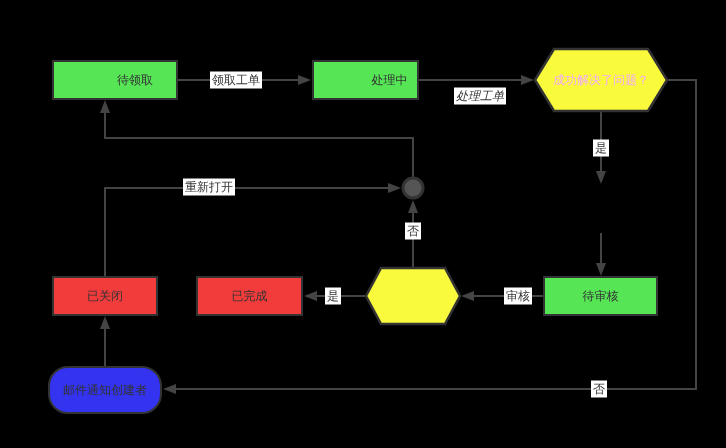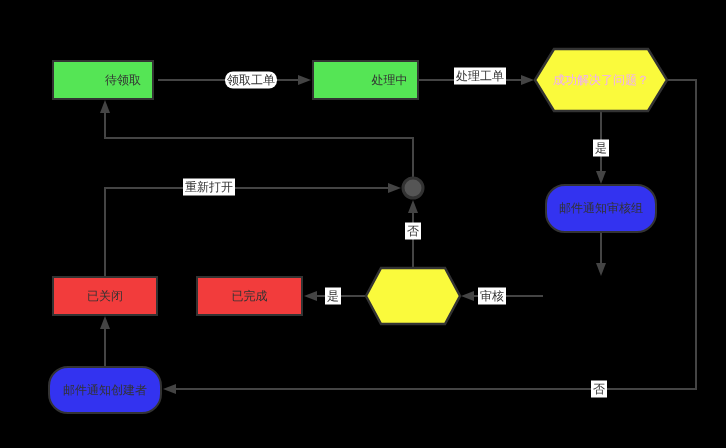--- a/index.html
+++ b/index.html
@@ -91,43 +91,43 @@
       <polygon class="arrow" points="105,316 100,329 110,329"></polygon>
     </g>
 
     <polygon points="535,80 554,49 648,49 667,80 648,111 554,111" fill="#FAFA3C" stroke="#333333" stroke-width="2.5"></polygon>
 
     <polygon points="366,296 381,268 445,268 460,296 445,324 381,324" fill="#FAFA3C" stroke="#333333" stroke-width="2.5"></polygon>
 
     <circle cx="413" cy="188" r="10" fill="#555555" stroke="#333333" stroke-width="3"></circle>
   </svg>
 
-  <div class="node green" style="left:52px;top:60px;width:102px;height:40px;padding-left:40px;">待领取</div>
+  <div class="node green" style="left:52px;top:60px;width:126px;height:40px;padding-left:40px;">待领取</div>
 
   <div class="node green" style="left:312px;top:60px;width:107px;height:40px;padding-left:48px;">处理中</div>
 
-  <div class="node blue" style="left:545px;top:184px;width:112px;height:49px;">邮件通知审核组</div>
 
+  <div class="node green" style="left:543px;top:276px;width:115px;height:40px;">待审核</div>
 
   <div class="node red" style="left:52px;top:276px;width:106px;height:40px;">已关闭</div>
 
   <div class="node red" style="left:196px;top:276px;width:107px;height:40px;">已完成</div>
 
   <div class="node blue" style="left:48px;top:366px;width:114px;height:48px;">邮件通知创建者</div>
 
   <div class="hexlabel" style="left:535px;top:49px;width:132px;height:62px;">成功解决了问题？</div>
 
 
-  <span class="edgelabel" style="left:251px;top:80px;border-radius:8px;">领取工单</span>
+  <span class="edgelabel" style="left:236px;top:80px;">领取工单</span>
 
-  <span class="edgelabel" style="left:480px;top:76px;">处理工单</span>
+  <span class="edgelabel" style="left:480px;top:96px;font-style:italic;">处理工单</span>
 
   <span class="edgelabel" style="left:601px;top:148px;">是</span>
 
-  <span class="edgelabel" style="left:492px;top:296px;">审核</span>
+  <span class="edgelabel" style="left:518px;top:296px;">审核</span>
 
   <span class="edgelabel" style="left:333px;top:296px;">是</span>
 
   <span class="edgelabel" style="left:413px;top:231px;">否</span>
 
   <span class="edgelabel" style="left:599px;top:389px;">否</span>
 
   <span class="edgelabel" style="left:209px;top:187px;">重新打开</span>
 
 </div>

